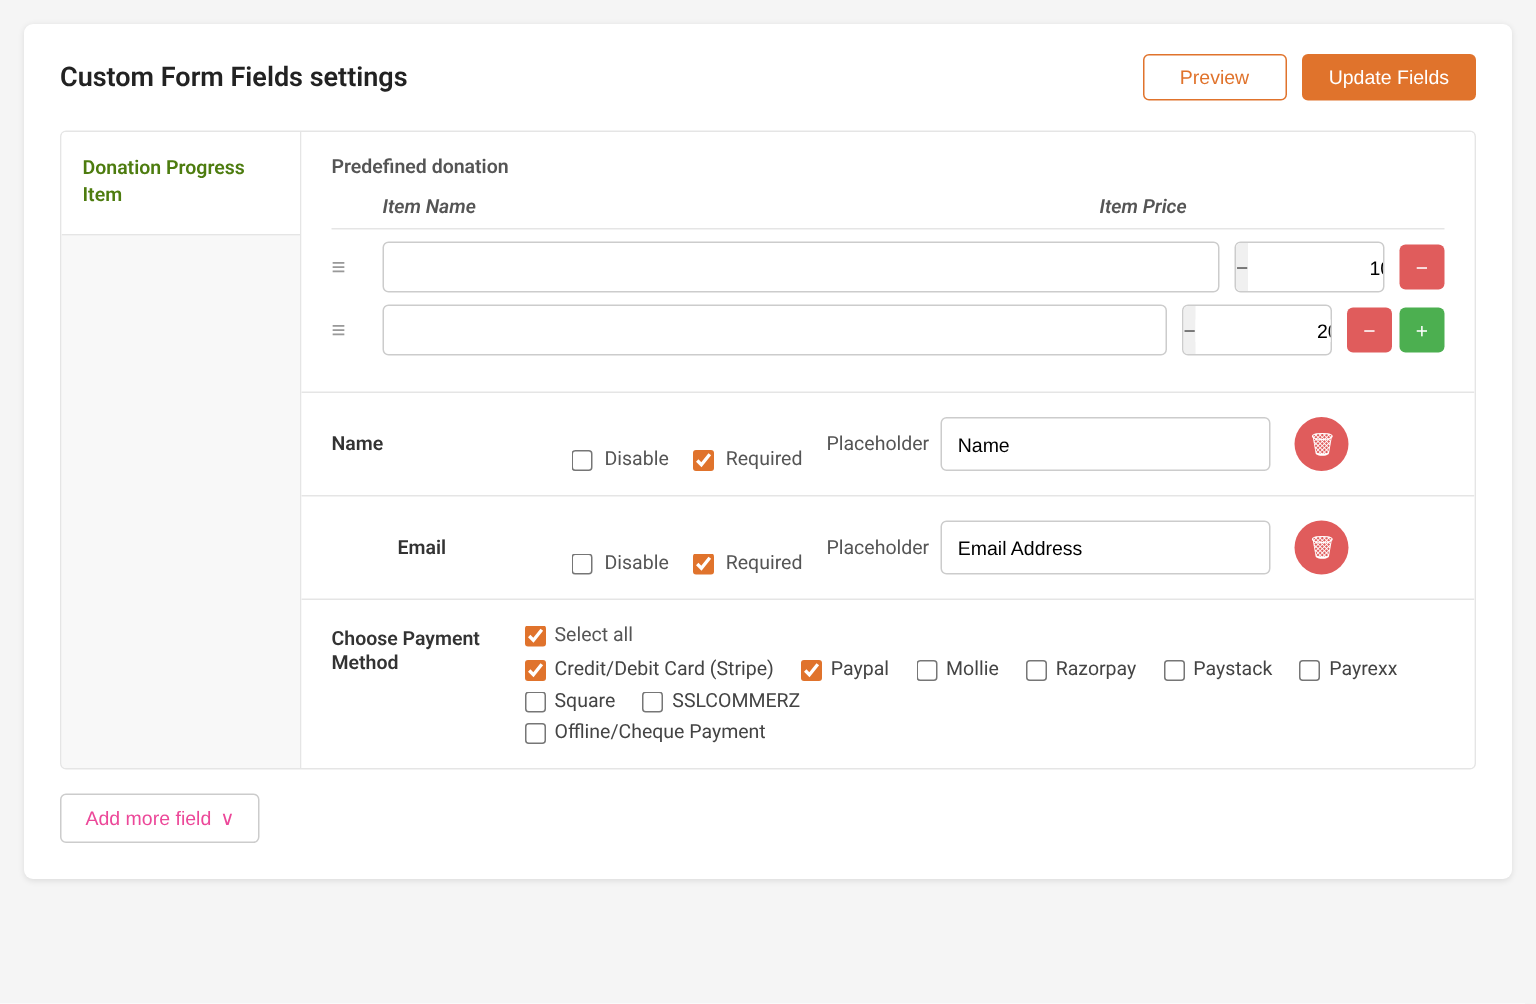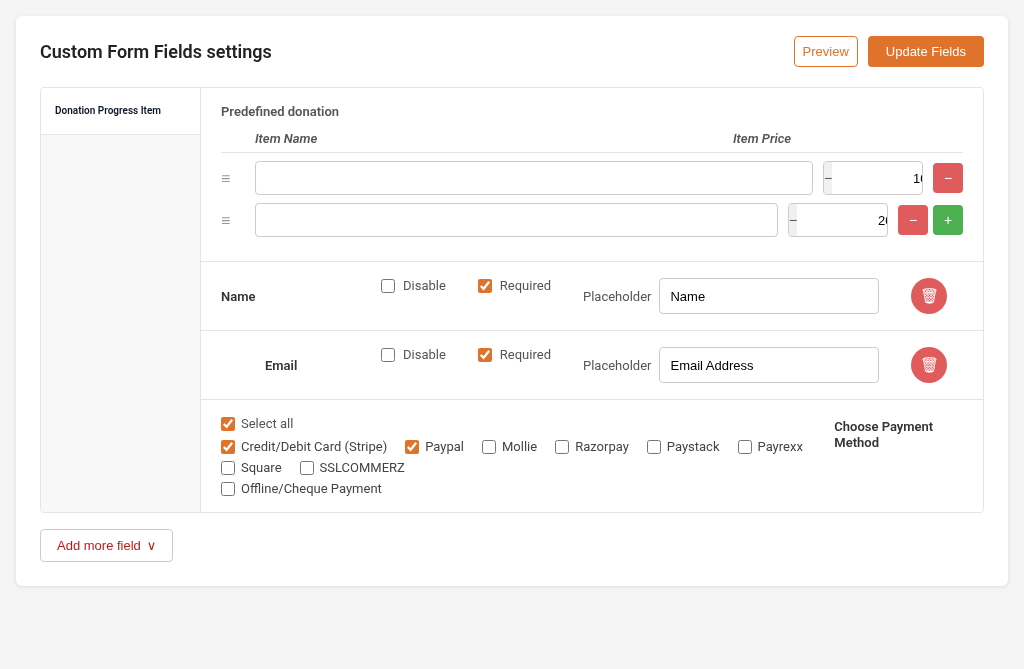--- a/index.html
+++ b/index.html
@@ -28,21 +28,21 @@
       color: #222;
     }
     .header-buttons {
       display: flex;
       gap: 10px;
     }
     .btn-preview {
       border: 1px solid #e0732c;
       background: #fff;
       color: #e0732c;
-      padding: 7px 8px;
+      padding: 7px 24px;
       border-radius: 4px;
       cursor: pointer;
       font-size: 13px;
     }
     .btn-update {
       background: #e0732c;
       color: #fff;
       border: none;
       padding: 7px 18px;
       border-radius: 4px;
@@ -57,23 +57,23 @@
       overflow: hidden;
     }
     .sidebar {
       width: 160px;
       min-width: 160px;
       background: #f8f8f8;
       border-right: 1px solid #e5e5e5;
     }
     .sidebar-section {
       padding: 16px 14px;
-      font-size: 10px;
+      font-size: 13px;
       font-weight: 600;
-      color: #0f172a;
+      color: #4d7c0f;
       border-bottom: 1px solid #e5e5e5;
       line-height: 1.4;
     }
     .sidebar-section.active {
       background: #fff;
     }
     .content-area {
       flex: 1;
       background: #fff;
     }
@@ -200,22 +200,22 @@
       height: 15px;
       accent-color: #e0732c;
     }
     .checkbox-label {
       font-size: 13px;
       color: #444;
     }
     
     .field-row {
       display: flex;
-      align-items: flex-start;
-      gap: 32px;
+      align-items: flex-end;
+      gap: 16px;
       flex-wrap: wrap;
     }
     .field-control-group {
       display: flex;
       align-items: center;
       gap: 8px;
     }
     .field-label-text {
       font-size: 13px;
       color: #555;
@@ -264,21 +264,21 @@
     .bottom-bar {
       margin-top: 16px;
     }
     .btn-add-field {
       background: #fff;
       border: 1px solid #ccc;
       border-radius: 4px;
       padding: 8px 16px;
       cursor: pointer;
       font-size: 13px;
-      color: #b91c1c;
+      color: #ec4899;
       display: flex;
       align-items: center;
       gap: 6px;
     }
     .select-all-row {
       display: flex;
       align-items: center;
       gap: 6px;
       margin-bottom: 6px;
     }
@@ -387,20 +387,23 @@
           </div>
           <div class="field-control-group">
             <span class="field-label-text">Placeholder</span>
             <input class="field-text-input" type="text" value="Email Address" style="">
           </div>
           <button class="btn-trash">🗑</button>
         </div>
       </div>
 
       <div class="section-block" style="display:flex; align-items:flex-start; gap:0;">
+        <div style="width:160px; padding-right:16px; padding-top:2px;">
+          <span style="font-size:13px;font-weight:600;color:#333;">Choose Payment Method</span>
+        </div>
         <div>
           <div class="select-all-row">
             <input class="cb-orange" type="checkbox" id="select-all" checked="" style="">
             <label class="field-label-text" for="select-all">Select all</label>
           </div>
           <div class="payment-options">
             <div class="payment-option">
               <input class="cb-orange" type="checkbox" id="pm-stripe" checked="" style="">
               <label for="pm-stripe">Credit/Debit Card (Stripe)</label>
             </div>
@@ -432,23 +435,20 @@
               <input type="checkbox" id="pm-sslcommerz" style="width: 14px; height: 14px;">
               <label for="pm-sslcommerz">SSLCOMMERZ</label>
             </div>
           </div>
           <div class="payment-options" style="margin-top:6px;">
             <div class="payment-option">
               <input type="checkbox" id="pm-offline" style="width: 14px; height: 14px;">
               <label for="pm-offline">Offline/Cheque Payment</label>
             </div>
           </div>
-        </div>
-        <div style="width:160px; padding-right:16px; padding-top:2px;">
-          <span style="font-size:13px;font-weight:600;color:#333;">Choose Payment Method</span>
         </div>
       </div>
 
     </div>
   </div>
 
   <div class="bottom-bar">
     <button class="btn-add-field">
       <span>Add more field</span>
       <span>∨</span>

